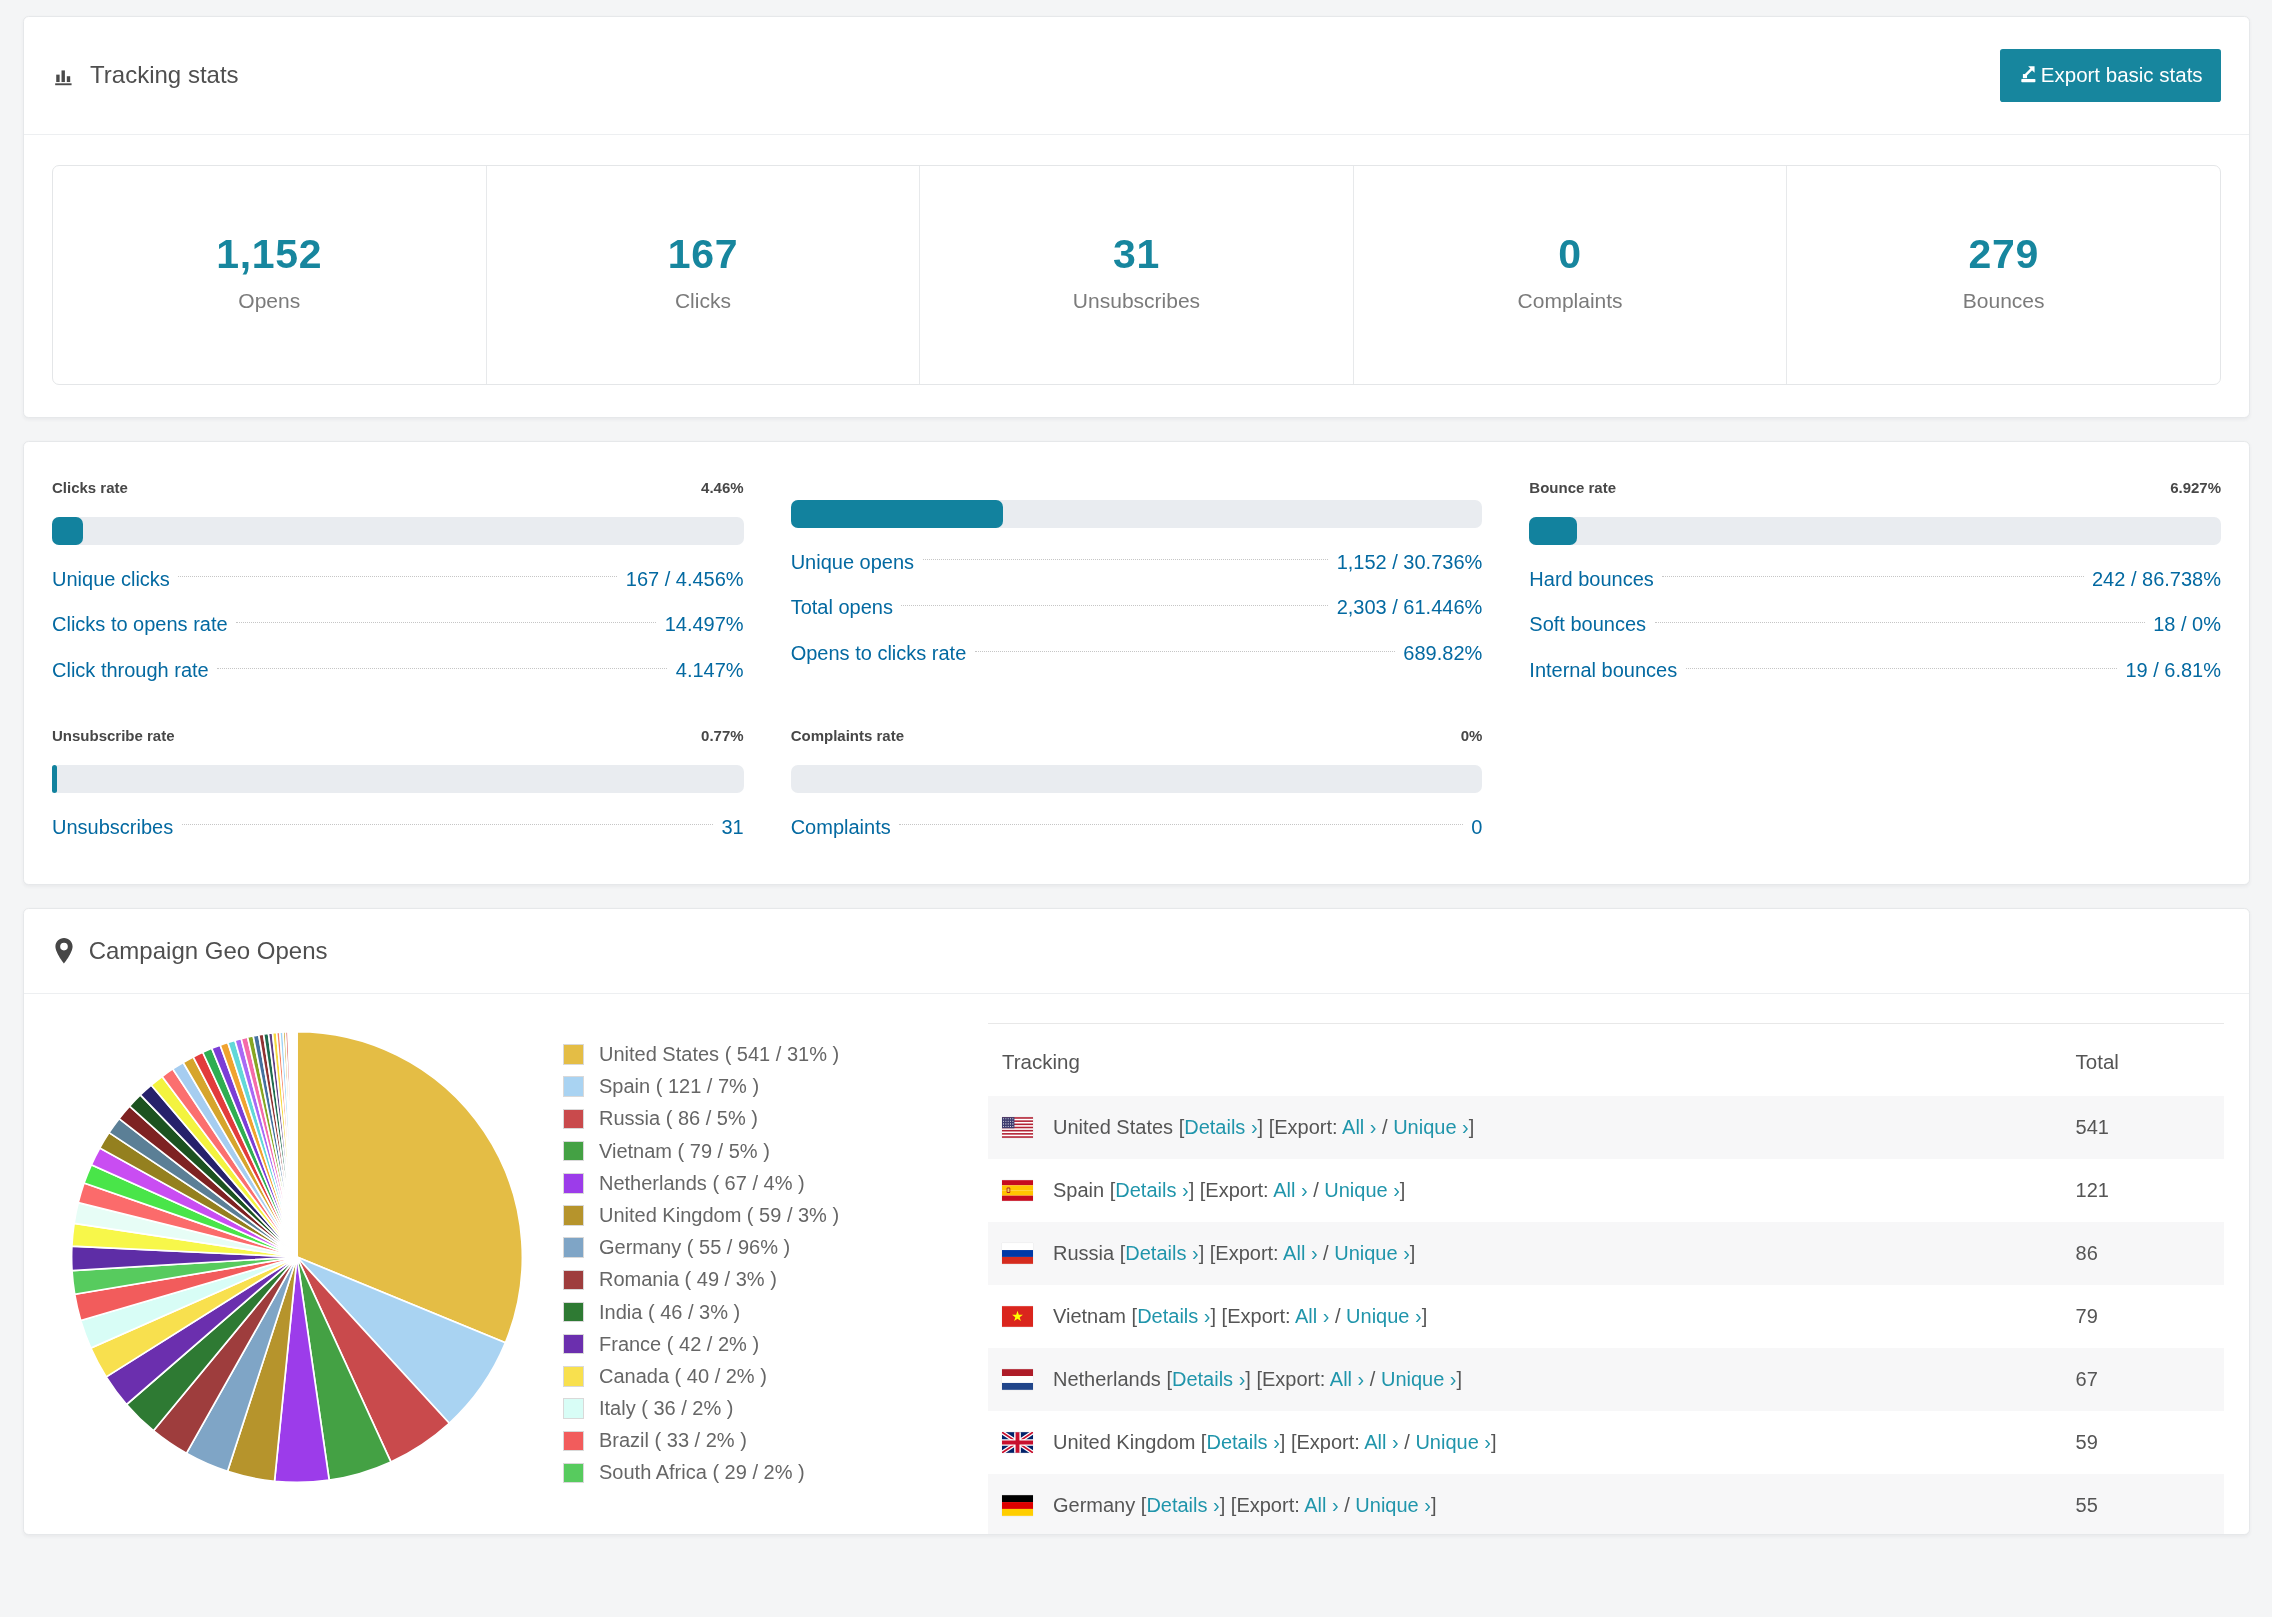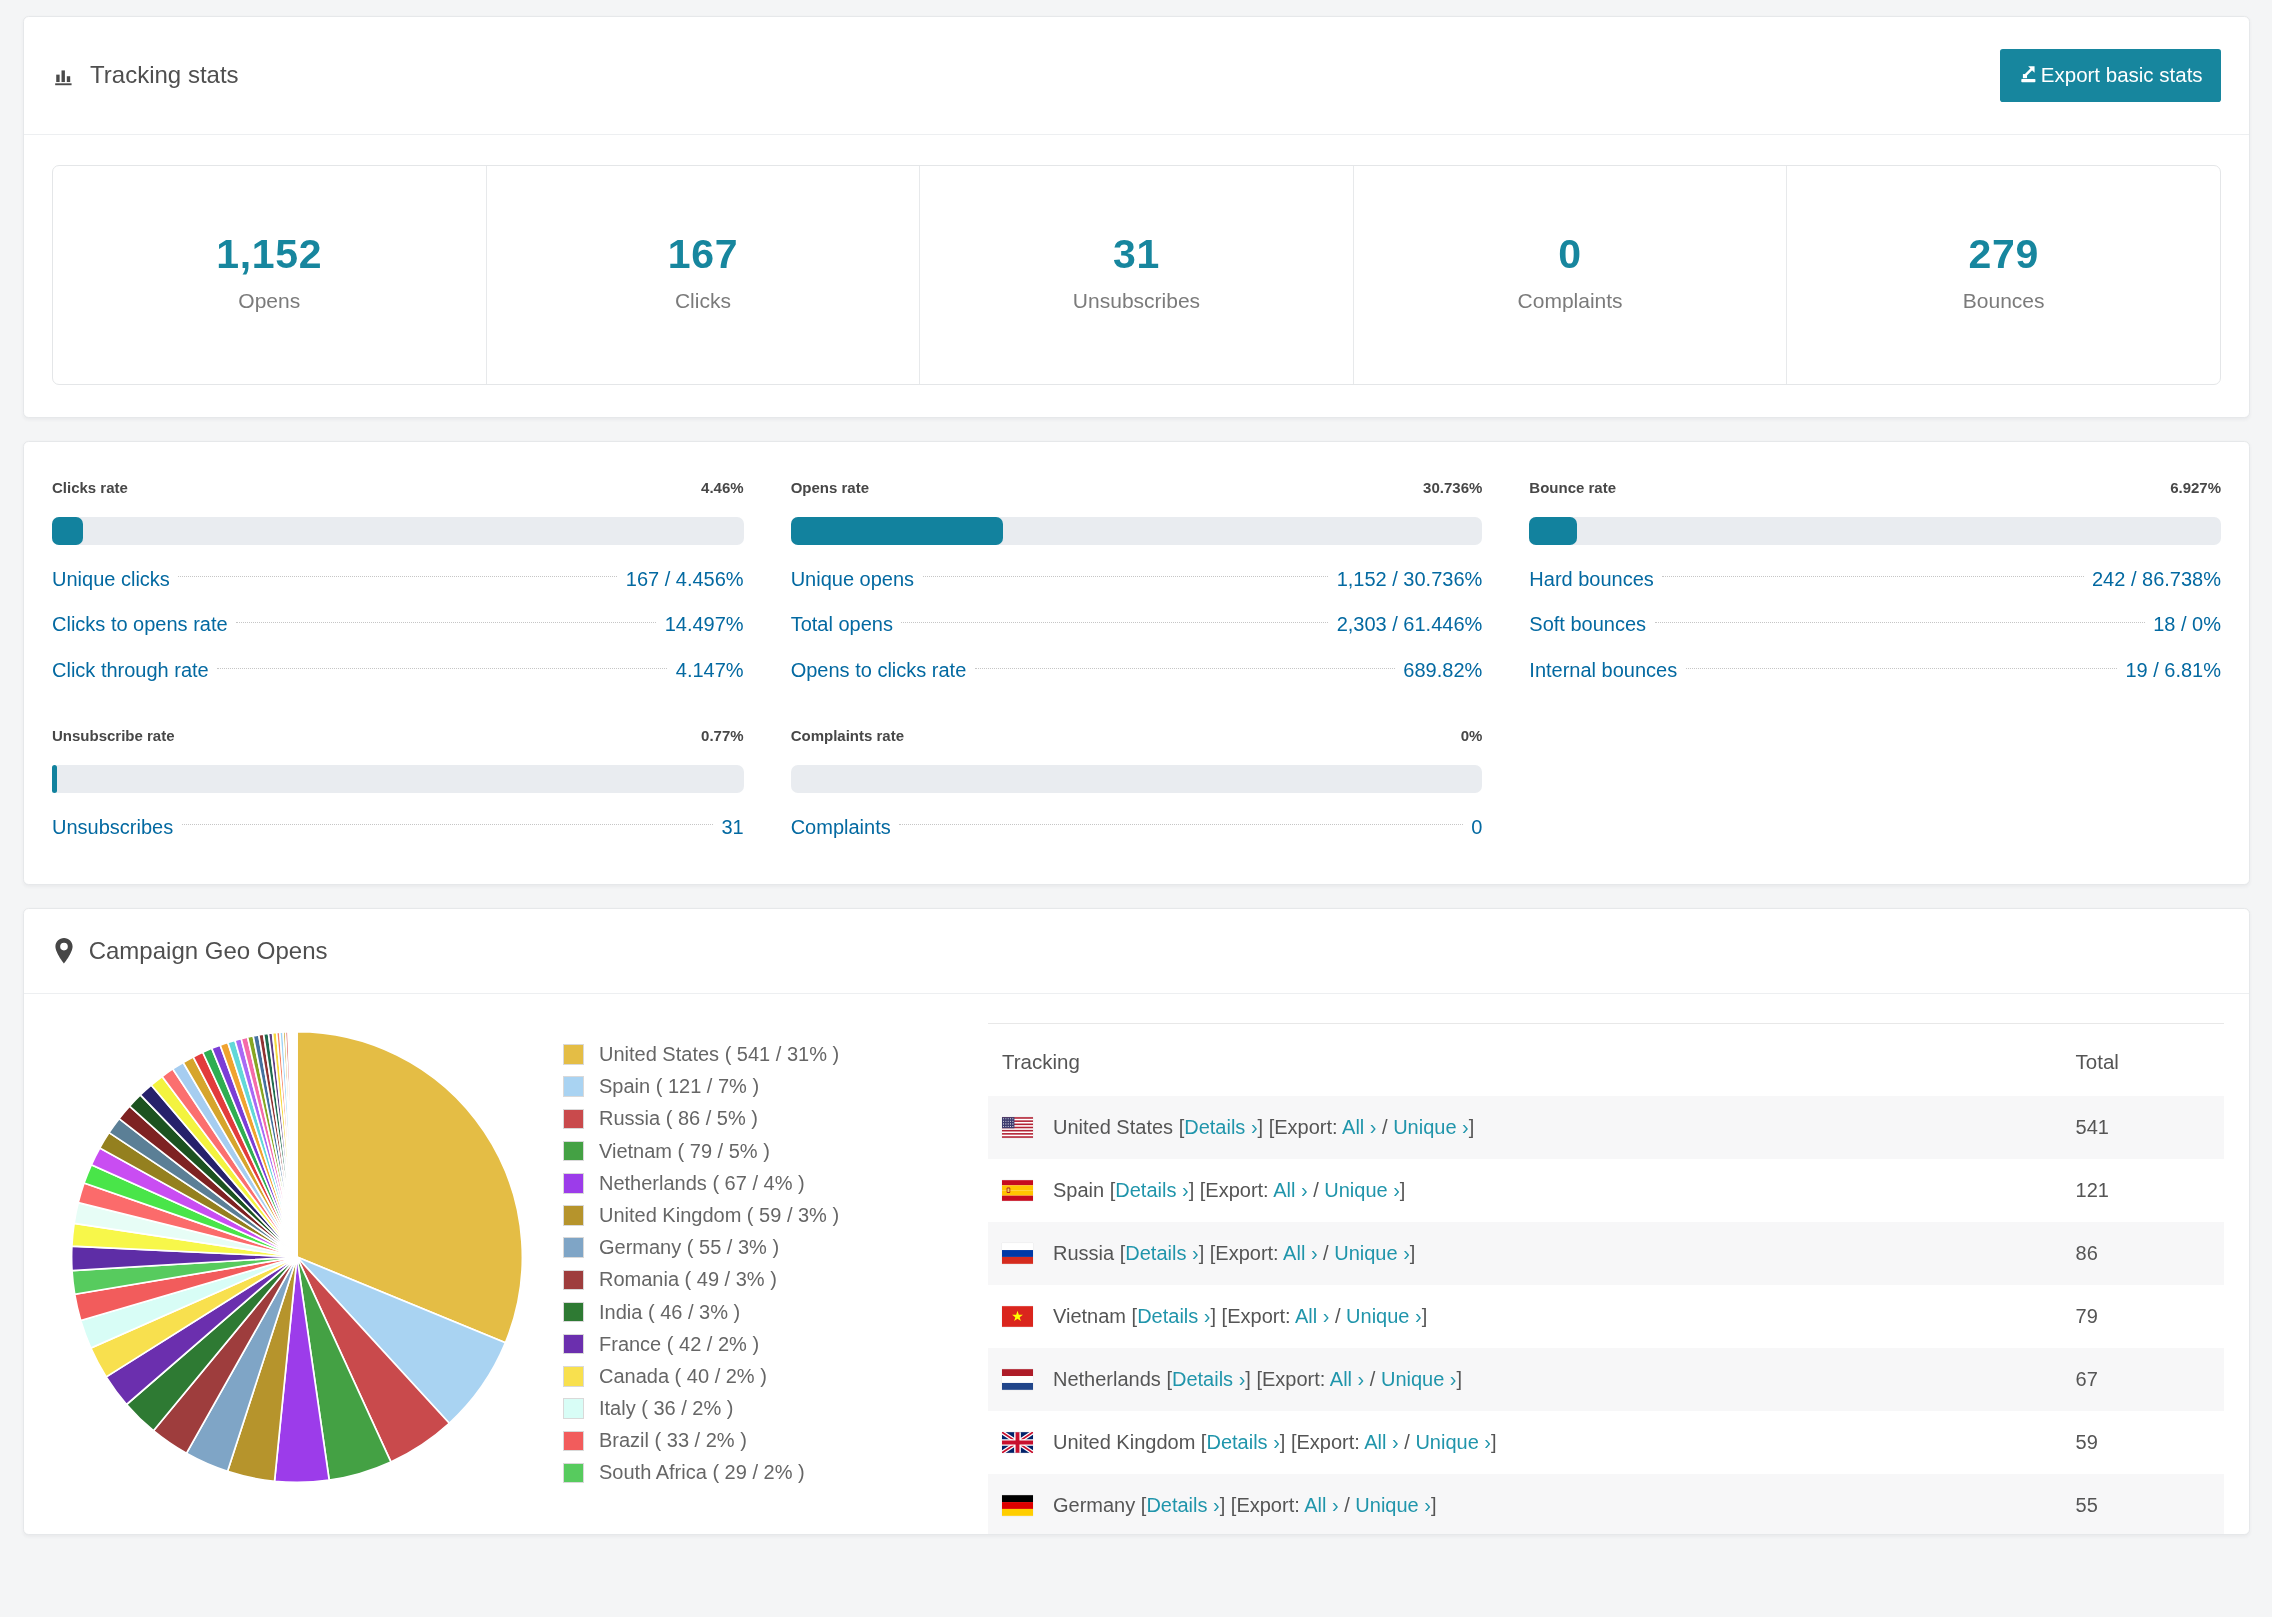--- a/index.html
+++ b/index.html
@@ -126,24 +126,20 @@
           <span>14.497%</span>
         </div>
           <div class="detail-row">
           <span>Click through rate</span>
           <span class="leader"></span>
           <span>4.147%</span>
         </div>
         </div>
       </section>
       <section class="rate-block">
-     <div class="rate-head">
-       <span class="rate-title">Opens rate</span>
-       <span class="rate-pct">30.736%</span>
-     </div>
      <div class="progress-track">
        <div class="progress-fill" style="width:30.736%"></div>
      </div>
      <div class="detail-rows">
           <div class="detail-row">
           <span>Unique opens</span>
           <span class="leader"></span>
           <span>1,152 / 30.736%</span>
         </div>
           <div class="detail-row">
@@ -307,21 +303,21 @@
         <div class="legend-item">
      <span class="legend-swatch" style="background:#9c3cea"></span>
      <span class="legend-label">Netherlands ( 67 / 4% )</span>
    </div>
         <div class="legend-item">
      <span class="legend-swatch" style="background:#b6942c"></span>
      <span class="legend-label">United Kingdom ( 59 / 3% )</span>
    </div>
         <div class="legend-item">
      <span class="legend-swatch" style="background:#7fa5c6"></span>
-     <span class="legend-label">Germany ( 55 / 3% )</span>
+     <span class="legend-label">Germany ( 55 / 96% )</span>
    </div>
         <div class="legend-item">
      <span class="legend-swatch" style="background:#9e3d3d"></span>
      <span class="legend-label">Romania ( 49 / 3% )</span>
    </div>
         <div class="legend-item">
      <span class="legend-swatch" style="background:#2e7a33"></span>
      <span class="legend-label">India ( 46 / 3% )</span>
    </div>
         <div class="legend-item">

